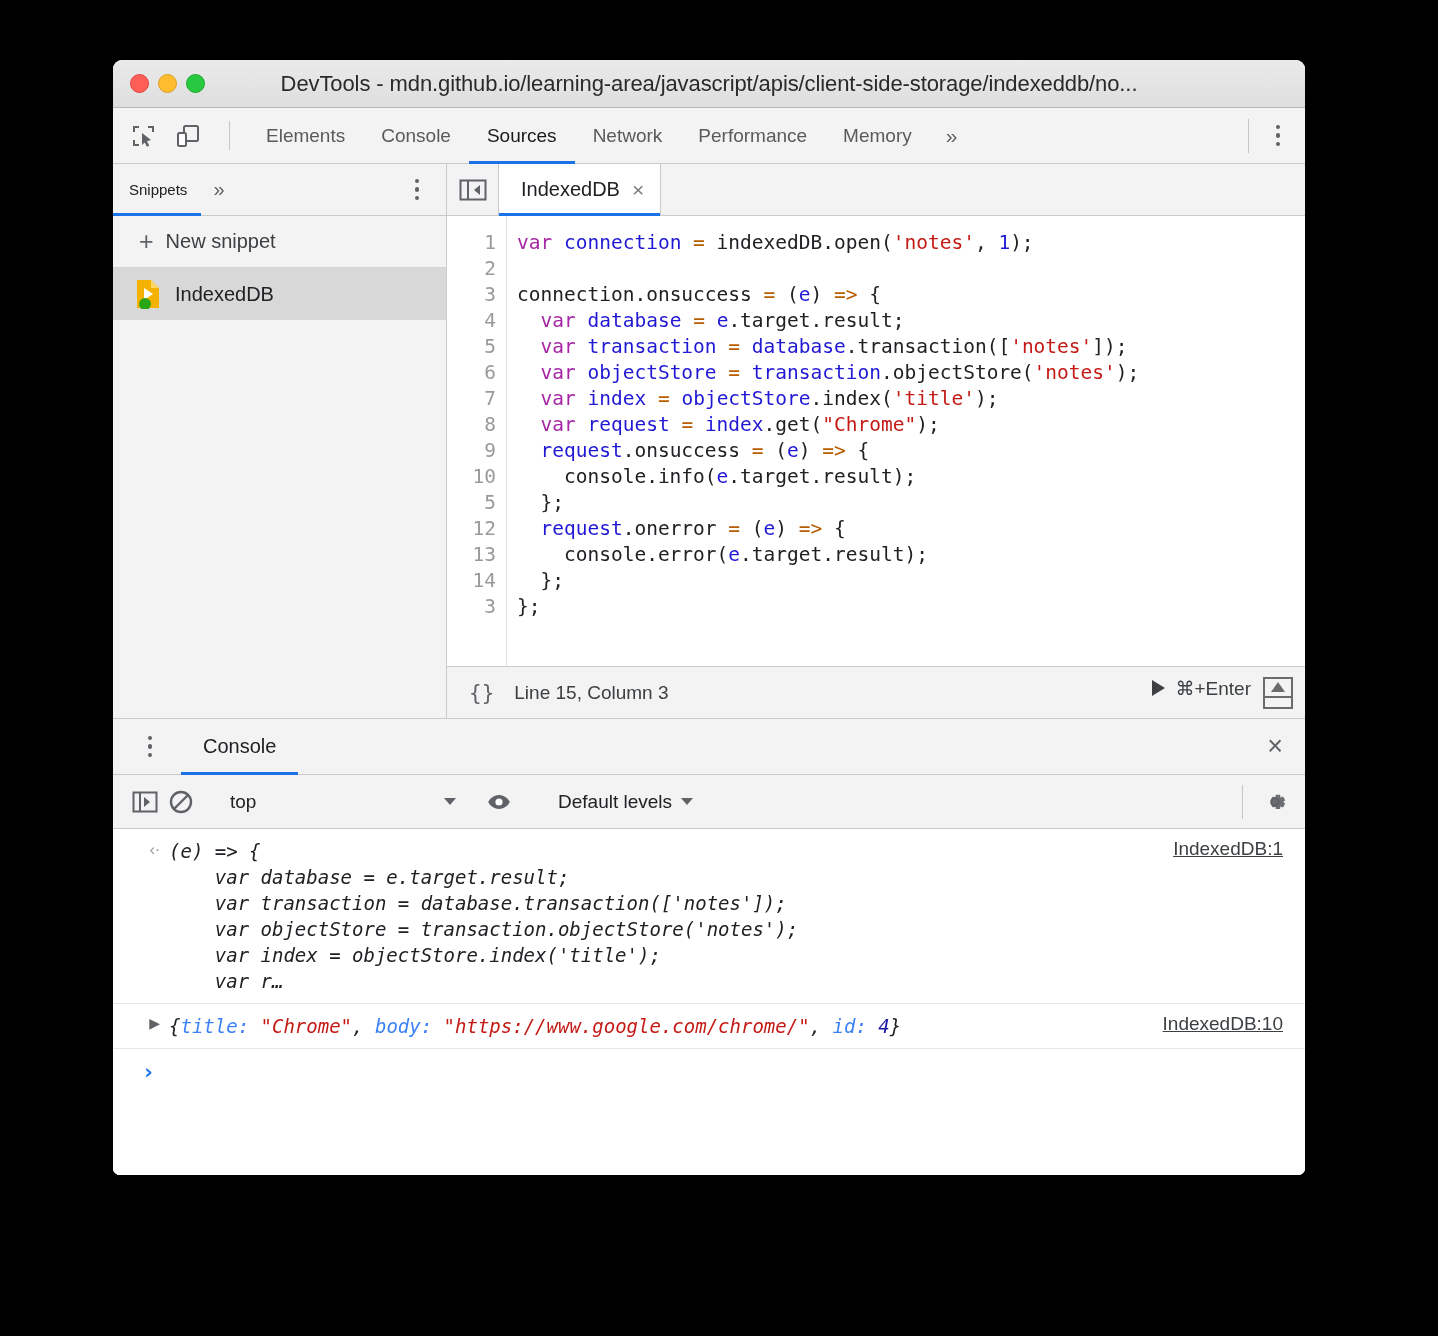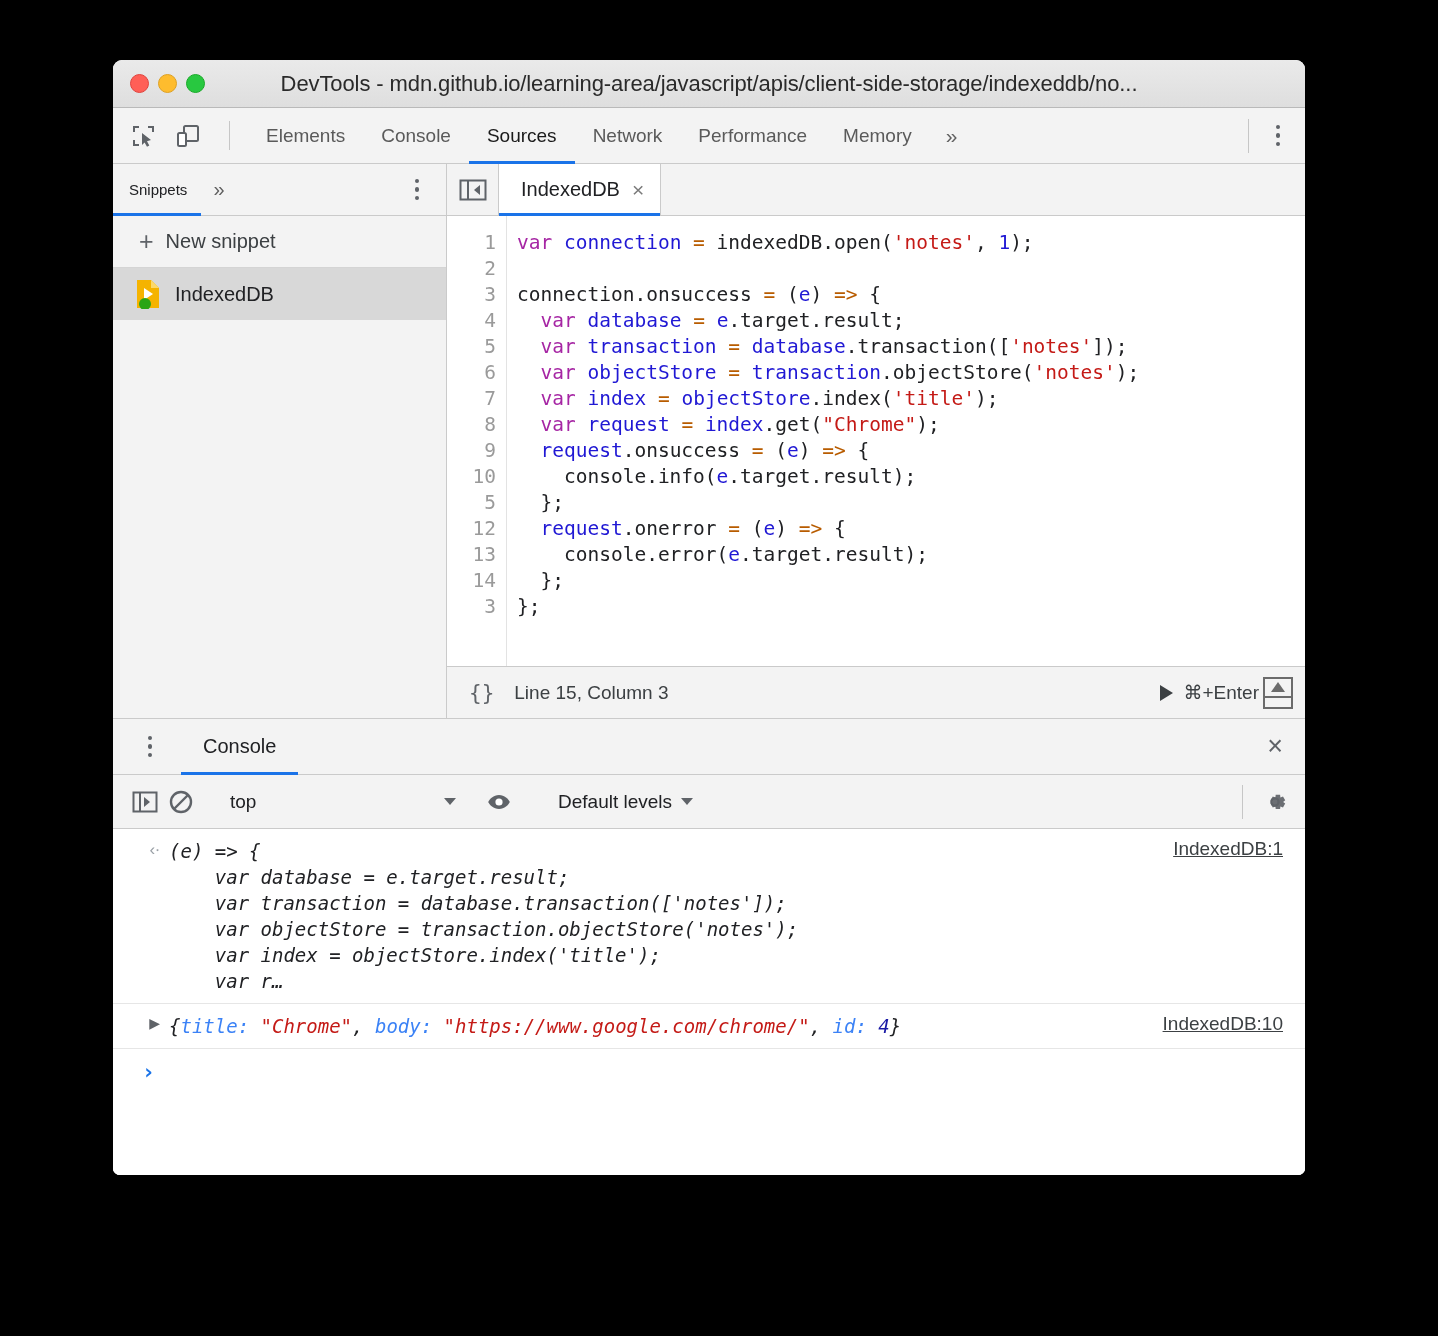--- a/index.html
+++ b/index.html
@@ -213,21 +213,21 @@
 
   #editor-status {
     flex: 0 0 52px; height: 52px;
     background: #f3f3f3;
     border-top: 1px solid #cacaca;
     display: flex; align-items: center;
     padding: 0 12px 0 0;
   }
   .braces { font-family: "DejaVu Sans Mono", monospace; font-size: 21px; color: #5f6368; padding: 0 20px 0 22px; cursor: pointer; }
   .linecol { font-size: 19px; color: #3c4043; }
-  .status-right { margin-left: auto; display: flex; align-items: center; gap: 4px; }
+  .status-right { margin-left: auto; display: flex; align-items: flex-start; gap: 12px; }
   .run-hint { display:flex; align-items:center; gap:10px; font-size: 19px; color: #3c4043; cursor: pointer; }
   .play-tri { width:0;height:0;border-left:13px solid #3c4043;border-top:8px solid transparent;border-bottom:8px solid transparent; }
   .popout-btn { width:30px;height:32px;border:2px solid #6b6b6b;display:flex;flex-direction:column;align-items:center;justify-content:flex-start;cursor:pointer;padding-top:3px; }
   .popout-btn .tri { width:0;height:0;border-left:7px solid transparent;border-right:7px solid transparent;border-bottom:10px solid #6b6b6b; }
   .popout-btn .bar { width:100%;height:2px;background:#6b6b6b;margin-top:4px; }
 
   
   #drawer {
     flex: 0 0 456px;
     height: 456px;

